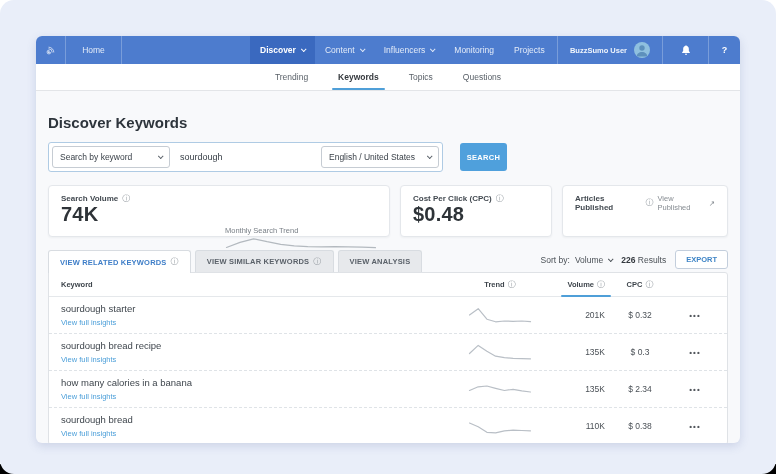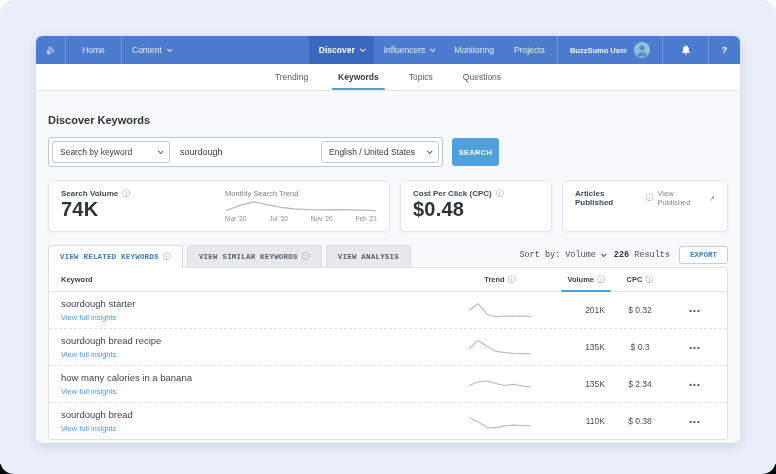--- a/index.html
+++ b/index.html
@@ -26,45 +26,45 @@
   .nav-help { width:32px; font-size:9px; font-weight:bold; }
 
   
   .subtabs { height:27px; background:#fff; border-bottom:1px solid #E3E5E8; display:flex; align-items:stretch; justify-content:center; gap:26px; font-size:8.5px; color:#5A6169; }
   .subtab { display:flex; align-items:center; cursor:pointer; position:relative; padding:0 2px; }
   .subtab.active { font-weight:bold; color:#35393E; }
   .subtab.active::after { content:''; position:absolute; left:-4px; right:-4px; bottom:0; height:2.5px; background:#4F9FD8; border-radius:2px; }
 
   
   .content { padding:0 12px; }
-  .page-title { margin-top:23px; font-size:11px; font-weight:bold; color:#2E353C; }
+  .page-title { margin-top:23px; font-size:15px; font-weight:bold; color:#2E353C; }
 
   .search-row { margin-top:11px; display:flex; align-items:center; }
   .search-box { width:395px; height:30px; background:#fff; border:1px solid #AFCBE4; border-radius:3px; display:flex; align-items:center; padding:3px; }
   .select { height:22px; border:1px solid #C6CCD3; border-radius:3px; background:#fff; display:flex; align-items:center; justify-content:space-between; padding:0 7px; font-size:8.5px; color:#3A4149; cursor:pointer; }
   .select .chev { color:#5A6169; }
   .sel-type { width:118px; }
   .sel-locale { width:118px; }
   .query { flex:1; margin-left:10px; font-size:9px; color:#3A4149; border:none; outline:none; background:transparent; font-family:inherit; }
-  .search-btn { margin-left:9px; width:47px; height:28px; background:#4FA0DC; border:none; border-radius:3px; color:#fff; font-size:7.5px; font-weight:bold; letter-spacing:.3px; cursor:pointer; font-family:inherit; }
+  .search-btn { margin-left:17px; width:47px; height:28px; background:#4FA0DC; border:none; border-radius:3px; color:#fff; font-size:7.5px; font-weight:bold; letter-spacing:.3px; cursor:pointer; font-family:inherit; }
 
   .stats { margin-top:13px; display:flex; gap:10px; }
-  .card { background:#fff; border:1px solid #E4E7EB; border-radius:4px; box-shadow:0 1px 2px rgba(40,50,70,.05); padding:8px 12px; height:52px; }
+  .card { background:#fff; border:1px solid #E4E7EB; border-radius:4px; box-shadow:0 1px 2px rgba(40,50,70,.05); padding:8px 12px; height:52px;flex-direction:column; }
   .card-volume { width:342px; display:flex; }
   .card-cpc { width:152px; }
   .card-articles { width:166px; }
   .stat-label-row { display:flex; align-items:center; gap:4px; font-size:8px; font-weight:bold; color:#424950; }
   .info { font-size:8px; color:#9AA0A6; font-weight:normal; cursor:pointer; line-height:1; }
   .stat-value { font-size:20px; font-weight:bold; color:#2E3338; letter-spacing:.2px; }
   .trend-block { margin-left:auto; width:152px; }
   .trend-title { font-size:7.5px; color:#7A8087; }
   .trend-ticks { display:flex; justify-content:space-between; font-size:6.5px; color:#8A9096; margin-top:1px; }
   .ext-link { margin-left:auto; font-size:7.5px; color:#868C92; cursor:pointer; display:flex; align-items:center; gap:3px; font-weight:normal; }
 
-  .view-row { margin-top:13px; display:flex; align-items:flex-end; position:relative; z-index:2;font-family:Liberation Mono, monospace; }
+  .view-row { margin-top:13px; display:flex; align-items:flex-end; position:relative; z-index:2; }
   .vtab { height:22px; display:flex; align-items:center; gap:4px; padding:0 11px; font-size:7.5px; font-weight:bold; letter-spacing:.2px; cursor:pointer; border:1px solid #D8DCE1; border-bottom:none; margin-right:4px; border-radius:3px 3px 0 0; background:#E7E9EC; color:#5A6169; }
   .vtab.active { background:#fff; color:#3E7EC8; margin-bottom:-1px; height:23px; }
   .view-tools { margin-left:auto; display:flex; align-items:center; gap:9px; padding-bottom:3px; font-size:8.5px; color:#4A5056; }
   .sort-by { display:flex; align-items:center; gap:5px; cursor:pointer; }
   .results b { color:#33383E; }
   .export-btn { background:#fff; border:1px solid #C3CEDC; border-radius:3px; color:#3E84C6; font-size:7.5px; font-weight:bold; padding:4px 10px; cursor:pointer; font-family:inherit; }
 
   .table-card { background:#fff; border:1px solid #DFE2E6; border-radius:0 3px 3px 3px; position:relative; z-index:1; }
   .t-head { display:flex; align-items:center; height:24px; padding:0 12px; border-bottom:1px solid #E5E8EB; font-size:7.5px; font-weight:bold; color:#3E454C; }
   .col-kw { flex:1; }
@@ -94,26 +94,26 @@
         <svg width="15" height="15" viewBox="0 0 16 16">
           <circle cx="5.2" cy="10.8" r="1.6" fill="#fff"></circle>
           <circle cx="5.2" cy="10.8" r="3.3" fill="none" stroke="#fff" stroke-width="1.2" stroke-dasharray="15 6"></circle>
           <path d="M5.2 4.9 A5.9 5.9 0 0 1 11.1 10.8" fill="none" stroke="#fff" stroke-width="1.2" stroke-linecap="round"></path>
           <path d="M5.2 2.1 A8.7 8.7 0 0 1 13.9 10.8" fill="none" stroke="#fff" stroke-width="1.2" stroke-linecap="round"></path>
         </svg>
       </div>
       <div class="nav-sec nav-home nav-item">
         <span>Home</span>
       </div>
+      <div class="nav-item active" style="margin-left:128px;">
+        <span>Discover</span>
+        <span class="chev"></span>
+      </div>
       <div class="nav-item">
         <span>Content</span>
-        <span class="chev"></span>
-      </div>
-      <div class="nav-item active" style="margin-left:128px;">
-        <span>Discover</span>
         <span class="chev"></span>
       </div>
       <div class="nav-item">
         <span>Influencers</span>
         <span class="chev"></span>
       </div>
       <div class="nav-item">
         <span>Monitoring</span>
       </div>
       <div class="nav-item">

